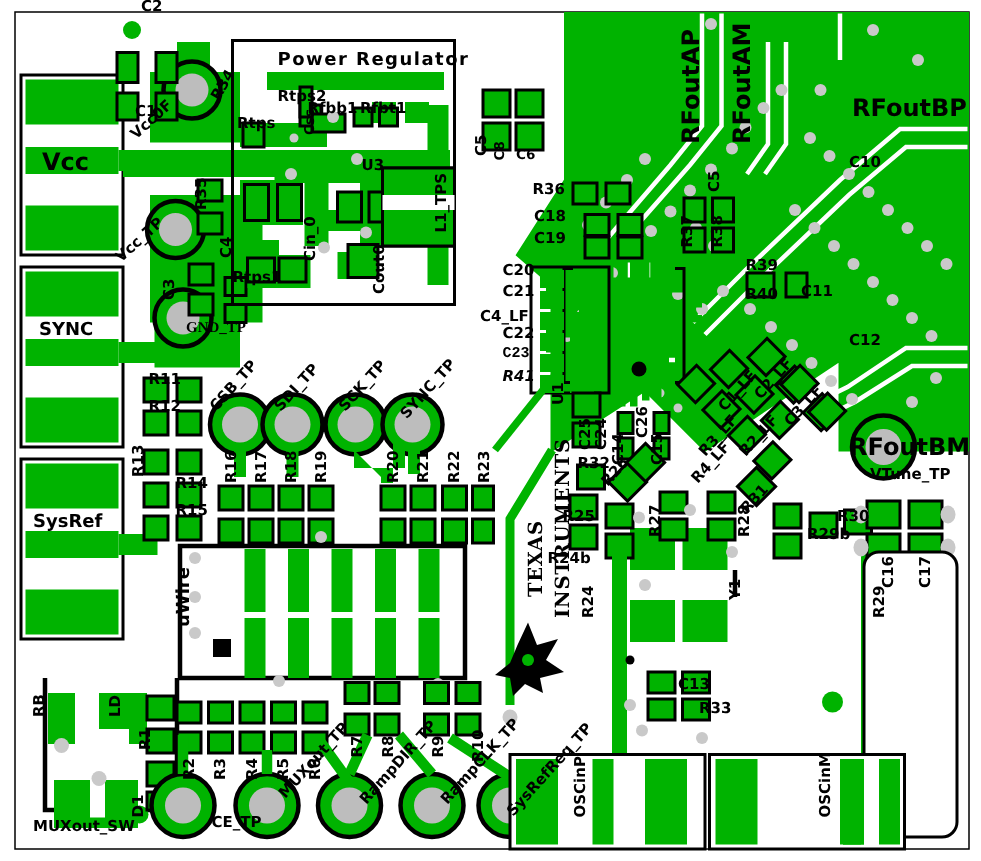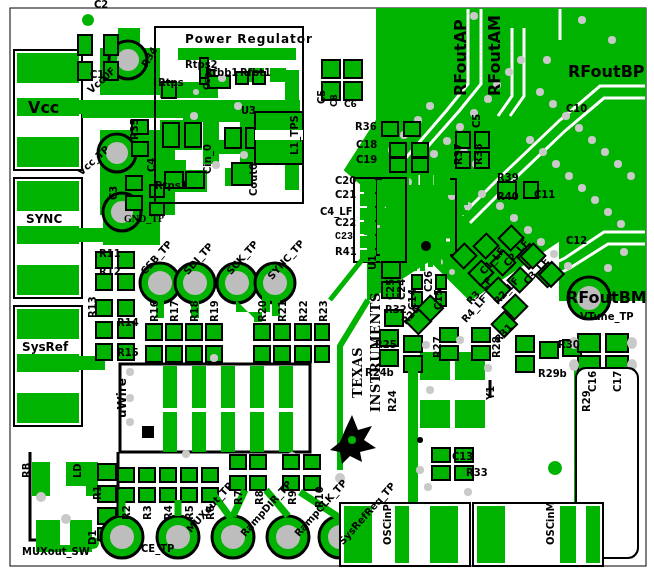--- a/index.html
+++ b/index.html
@@ -626,21 +626,21 @@
   <div class="lbl sm" style="left:94px;top:0;">C2</div>
   <div class="lbl sm" style="left:90px;top:70px;">C1</div>
   <div class="lbl sm vert" style="left:109px;top:200px;">C3</div>
   <div class="lbl sm vert" style="left:147px;top:172px;">C4</div>
   <div class="lbl sm vert" style="left:317px;top:104px;">C5</div>
   <div class="lbl xs vert" style="left:330px;top:107px;">C8</div>
   <div class="lbl xs" style="left:344px;top:100px;">C6</div>
   <div class="lbl sm vert" style="left:472px;top:128px;">C5</div>
   <div class="lbl sm" style="left:566px;top:104px;">C10</div>
   <div class="lbl sm" style="left:534px;top:190px;">C11</div>
-  <div class="lbl sm" style="left:566px;top:236px;">C12</div>
+  <div class="lbl sm" style="left:566px;top:223px;">C12</div>
   <div class="lbl sm" style="left:452px;top:452px;">C13</div>
   <div class="lbl sm vert" style="left:408px;top:310px;">C14</div>
   <div class="lbl sm vert" style="left:434px;top:310px;">C15</div>
   <div class="lbl sm vert" style="left:588px;top:392px;">C16</div>
   <div class="lbl sm vert" style="left:613px;top:392px;">C17</div>
   <div class="lbl sm" style="left:356px;top:140px;">C18</div>
   <div class="lbl sm" style="left:356px;top:155px;">C19</div>
   <div class="lbl sm" style="left:335px;top:176px;">C20</div>
   <div class="lbl sm" style="left:335px;top:190px;">C21</div>
   <div class="lbl sm" style="left:335px;top:218px;">C22</div>
@@ -667,49 +667,49 @@
   <div class="lbl sm vert" style="left:185px;top:520px;">R5</div>
   <div class="lbl sm vert" style="left:206px;top:520px;">R6</div>
   <div class="lbl sm vert" style="left:234px;top:505px;">R7</div>
   <div class="lbl sm vert" style="left:255px;top:505px;">R8</div>
   <div class="lbl sm vert" style="left:288px;top:505px;">R9</div>
   <div class="lbl sm vert" style="left:315px;top:508px;">R10</div>
   <div class="lbl sm" style="left:99px;top:249px;">R11</div>
   <div class="lbl sm" style="left:99px;top:267px;">R12</div>
   <div class="lbl sm vert" style="left:88px;top:318px;">R13</div>
   <div class="lbl sm" style="left:117px;top:318px;">R14</div>
-  <div class="lbl sm" style="left:117px;top:348px;">R15</div>
+  <div class="lbl sm" style="left:117px;top:336px;">R15</div>
   <div class="lbl sm vert" style="left:150px;top:322px;">R16</div>
   <div class="lbl sm vert" style="left:170px;top:322px;">R17</div>
   <div class="lbl sm vert" style="left:190px;top:322px;">R18</div>
   <div class="lbl sm vert" style="left:210px;top:322px;">R19</div>
   <div class="lbl sm vert" style="left:258px;top:322px;">R20</div>
   <div class="lbl sm vert" style="left:278px;top:322px;">R21</div>
   <div class="lbl sm vert" style="left:299px;top:322px;">R22</div>
   <div class="lbl sm vert" style="left:319px;top:322px;">R23</div>
   <div class="lbl sm vert" style="left:388px;top:412px;">R24</div>
   <div class="lbl sm" style="left:365px;top:368px;">R24b</div>
   <div class="lbl sm" style="left:375px;top:340px;">R25</div>
   <div class="lbl sm" style="left:400px;top:320px;transform:rotate(-48deg);">R26</div>
   <div class="lbl sm vert" style="left:433px;top:358px;">R27</div>
   <div class="lbl sm vert" style="left:492px;top:358px;">R28</div>
   <div class="lbl sm vert" style="left:582px;top:412px;">R29</div>
-  <div class="lbl sm" style="left:538px;top:369px;">R29b</div>
+  <div class="lbl sm" style="left:538px;top:352px;">R29b</div>
   <div class="lbl sm" style="left:558px;top:340px;">R30</div>
   <div class="lbl sm" style="left:493px;top:338px;transform:rotate(-48deg);">R31</div>
   <div class="lbl sm" style="left:385px;top:305px;">R32</div>
   <div class="lbl sm" style="left:466px;top:468px;">R33</div>
   <div class="lbl sm" style="left:140px;top:64px;transform:rotate(-60deg);">R34</div>
   <div class="lbl sm vert" style="left:130px;top:140px;">R35</div>
   <div class="lbl sm" style="left:355px;top:122px;">R36</div>
   <div class="lbl sm vert" style="left:454px;top:165px;">R37</div>
   <div class="lbl sm vert" style="left:474px;top:165px;">R38</div>
   <div class="lbl sm" style="left:497px;top:173px;">R39</div>
   <div class="lbl sm" style="left:497px;top:192px;">R40</div>
-  <div class="lbl sm" style="left:335px;top:247px;">R41</div>
+  <div class="lbl sm" style="left:335px;top:247px;font-style:italic;">R41</div>
   <div class="lbl sm vert" style="left:22px;top:478px;">RB</div>
   <div class="lbl sm" style="left:158px;top:78px;">Rtps</div>
   <div class="lbl sm" style="left:155px;top:165px;margin-top:16px;">Rtps1</div>
   <div class="lbl sm" style="left:185px;top:60px;">Rtps2</div>
   <div class="lbl sm" style="left:205px;top:68px;">Rfbb1</div>
   <div class="lbl sm" style="left:240px;top:68px;">Rfbt1</div>
 
   <div class="lbl sm vert" style="left:368px;top:270px;">U1</div>
   <div class="lbl sm" style="left:241px;top:106px;text-align:right;">U3</div>
   <div class="lbl sm vert" style="left:290px;top:155px;">L1_TPS</div>

